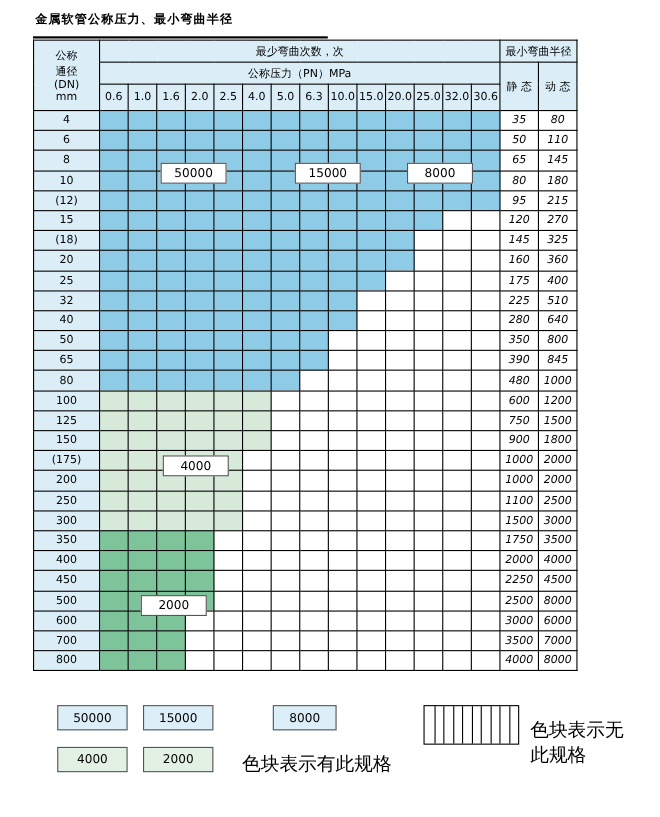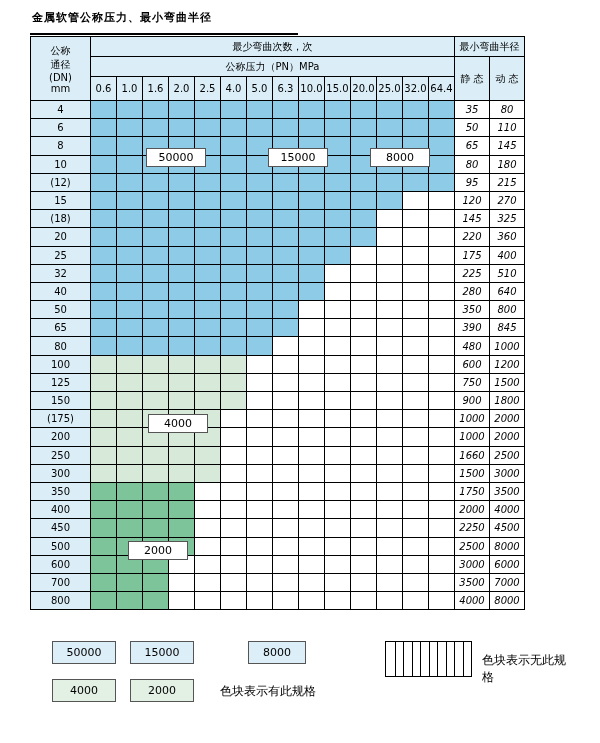--- a/index.html
+++ b/index.html
@@ -71,21 +71,21 @@
     position:absolute;
     height:21px;line-height:21px;
     text-align:center;
     font-size:11px;
     border:1px solid #555;
     background:#ffffff;
   }
   .lg-swatch-blue{background:#dceef7;}
   .lg-swatch-green{background:#e3f1e5;}
   .lg-text{
-    position:absolute;font-size:12px;
+    position:absolute;font-size:17px;
   }
   #hatch-box{
     position:absolute;left:355px;top:5px;width:85px;height:34px;
     border:1px solid #000;background:#fff;
   }
   #hatch-box .v{position:absolute;top:0;width:0;height:100%;border-left:1px solid #000;}
 </style>
 </head>
 <body>
 
@@ -136,21 +136,21 @@
           <td class="hdr">2.0</td>
           <td class="hdr">2.5</td>
           <td class="hdr">4.0</td>
           <td class="hdr">5.0</td>
           <td class="hdr">6.3</td>
           <td class="hdr">10.0</td>
           <td class="hdr">15.0</td>
           <td class="hdr">20.0</td>
           <td class="hdr">25.0</td>
           <td class="hdr">32.0</td>
-          <td class="hdr">64.4</td>
+          <td class="hdr">30.6</td>
         </tr>
     </thead>
     <tbody id="tbody">
         <tr class="row-h">
           <td class="dn-cell">4</td>
           <td class="cell-blue"></td>
           <td class="cell-blue"></td>
           <td class="cell-blue"></td>
           <td class="cell-blue"></td>
           <td class="cell-blue"></td>
@@ -289,21 +289,21 @@
           <td class="cell-blue"></td>
           <td class="cell-blue"></td>
           <td class="cell-blue"></td>
           <td class="cell-blue"></td>
           <td class="cell-blue"></td>
           <td class="cell-blue"></td>
           <td class="cell-blue"></td>
           <td class="cell-white"></td>
           <td class="cell-white"></td>
           <td class="cell-white"></td>
-          <td class="rad-cell">220</td>
+          <td class="rad-cell">160</td>
           <td class="rad-cell">360</td>
         </tr>
         <tr class="row-h">
           <td class="dn-cell">25</td>
           <td class="cell-blue"></td>
           <td class="cell-blue"></td>
           <td class="cell-blue"></td>
           <td class="cell-blue"></td>
           <td class="cell-blue"></td>
           <td class="cell-blue"></td>
@@ -517,21 +517,21 @@
           <td class="cell-lgreen"></td>
           <td class="cell-white"></td>
           <td class="cell-white"></td>
           <td class="cell-white"></td>
           <td class="cell-white"></td>
           <td class="cell-white"></td>
           <td class="cell-white"></td>
           <td class="cell-white"></td>
           <td class="cell-white"></td>
           <td class="cell-white"></td>
-          <td class="rad-cell">1660</td>
+          <td class="rad-cell">1100</td>
           <td class="rad-cell">2500</td>
         </tr>
         <tr class="row-h">
           <td class="dn-cell">300</td>
           <td class="cell-lgreen"></td>
           <td class="cell-lgreen"></td>
           <td class="cell-lgreen"></td>
           <td class="cell-lgreen"></td>
           <td class="cell-lgreen"></td>
           <td class="cell-white"></td>

